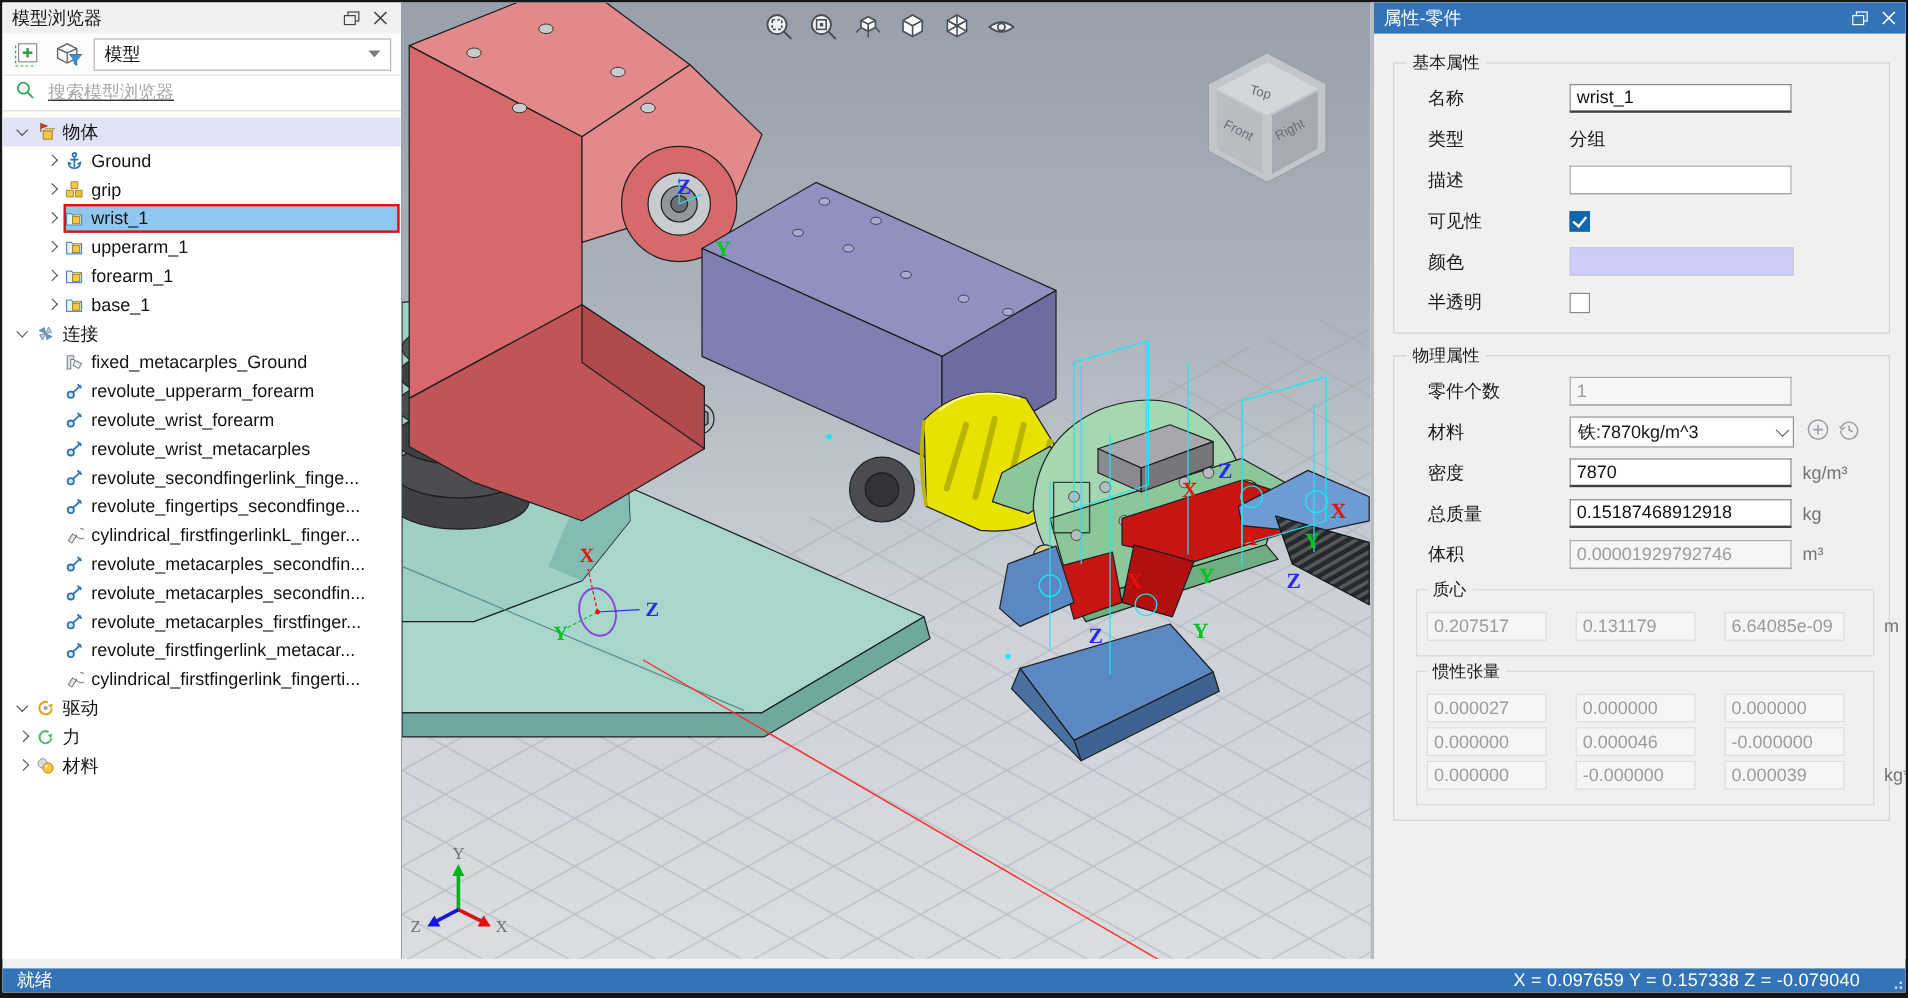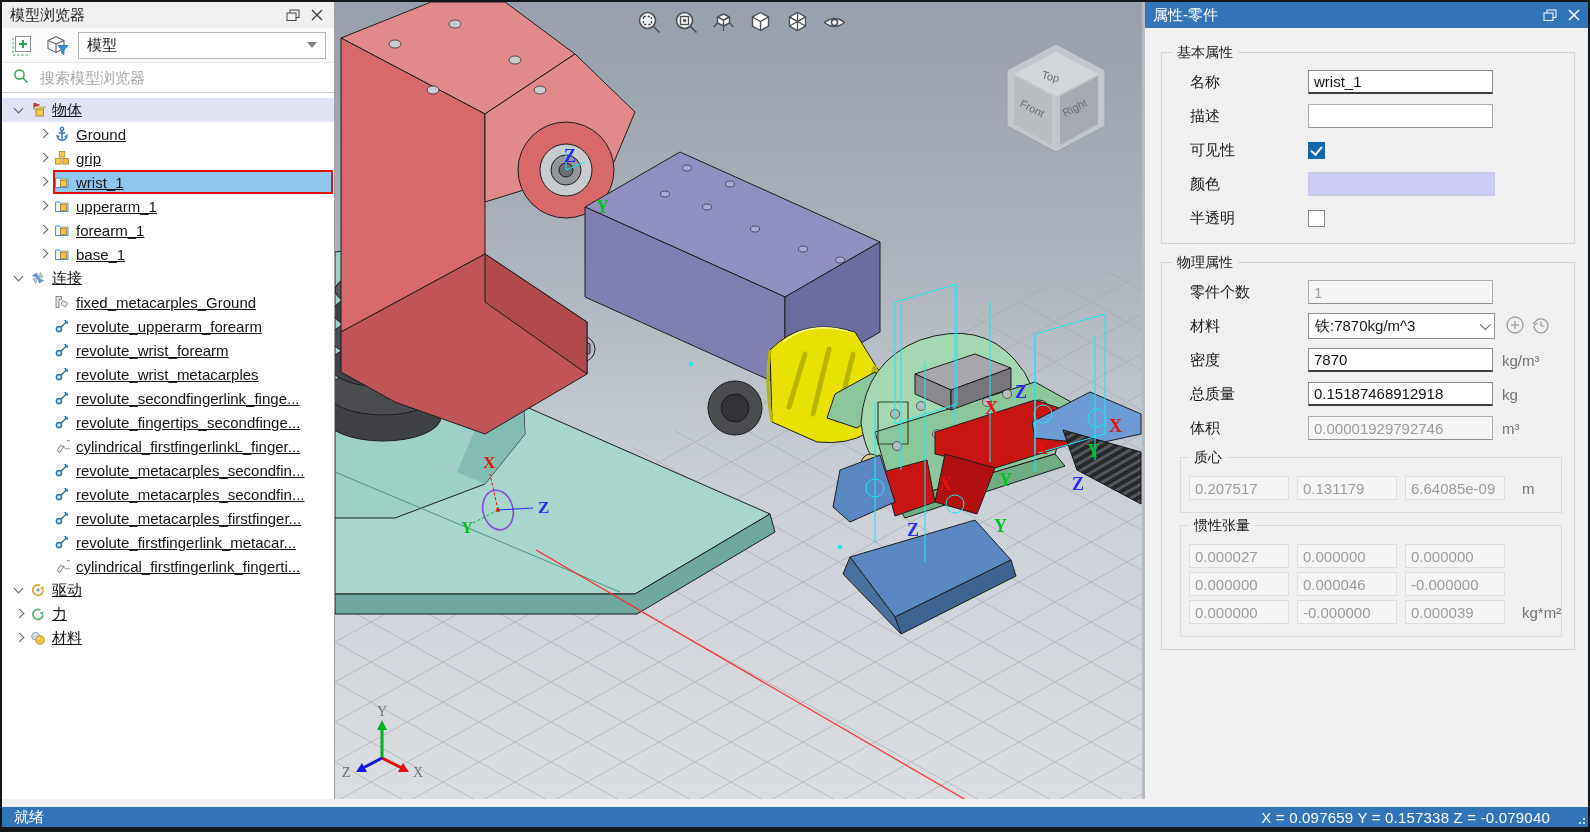--- a/index.html
+++ b/index.html
@@ -12,38 +12,38 @@
   .panel-header{height:26px;display:flex;align-items:center;gap:6px;padding:0 8px;
     font-size:15px;color:#16181a;background:#f0f0f0;flex:none;}
   .panel-header .spacer{flex:1}
   .win-btn{width:18px;height:18px;display:flex;align-items:center;justify-content:center;color:#444;cursor:pointer;}
   .lp-toolbar{height:34px;display:flex;align-items:center;gap:8px;padding:0 8px;background:#fbfbfb;flex:none;}
   .tool-btn{width:26px;height:26px;display:flex;align-items:center;justify-content:center;cursor:pointer;}
   .combo{flex:1;height:25px;border:1px solid #b2b6ba;background:#fff;display:flex;align-items:center;
     padding:0 8px;font-size:15px;color:#16181a;position:relative;}
   .combo .chev{margin-left:auto;width:0;height:0;border-left:5px solid transparent;border-right:5px solid transparent;border-top:6px solid #7a7f85;}
   .lp-search{height:29px;display:flex;align-items:center;gap:8px;padding:0 10px;border-top:1px solid #e4e4e4;
-    border-bottom:1px solid #d4d4d4;background:#fff;flex:none;}
+    border-bottom:1px solid #d4d4d4;background:#fff;flex:none;text-decoration:underline;}
   .lp-search input{border:none;outline:none;flex:1;font-size:15px;color:#333;background:transparent;}
   .lp-search input::placeholder{color:#a8a8a8;}
   .lp-tree{flex:1;overflow:hidden;padding-top:5px;background:#fff;}
   .tree-row{height:24px;display:flex;align-items:center;font-size:15px;color:#141414;position:relative;cursor:default;}
   .tree-row .rowband{position:absolute;top:0;bottom:0;right:0;left:0;}
   .tree-row.lavender .rowband{background:#e2e2f7;}
   .tree-row.selected .rowband{left:51px;background:#8fc7ee;border:2px solid #e3120b;box-sizing:border-box;right:1px;}
   .tree-row>*{position:relative;z-index:1;}
   .expander{width:16px;height:16px;flex:none;position:relative;}
   .tree-row[data-depth="0"] .expander{margin-left:9px;}
   .tree-row[data-depth="1"] .expander{margin-left:33px;}
   .expander.right::after{content:"";position:absolute;left:5px;top:4px;width:6px;height:6px;
     border:solid #5a5f66;border-width:1.5px 1.5px 0 0;transform:rotate(45deg);}
   .expander.down::after{content:"";position:absolute;left:4px;top:3px;width:6px;height:6px;
     border:solid #5a5f66;border-width:0 1.5px 1.5px 0;transform:rotate(45deg);}
   .tree-icon{width:18px;height:16px;flex:none;margin:0 5px 0 2px;display:flex;align-items:center;justify-content:center;}
-  .tree-label{white-space:nowrap;text-decoration:underline;}
+  .tree-label{white-space:nowrap;}
   
   .viewport{position:absolute;left:333px;top:0;width:808px;bottom:28px;overflow:hidden;
     background:linear-gradient(#97a0ab 0%,#aab1ba 30%,#ccd1d8 62%,#dadde1 100%);}
   .vp-toolbar{position:absolute;left:300px;top:6px;display:flex;gap:9px;z-index:3;}
   .vp-tool{width:28px;height:28px;display:flex;align-items:center;justify-content:center;cursor:pointer;}
   .vp-svg{position:absolute;inset:0;}
   
   .right-panel{position:absolute;left:1140px;top:0;width:446px;bottom:28px;background:#f0f0f0;border-left:3px solid #b7bbc0;}
   .rp-title{height:26px;background:#3374b9;color:#fff;display:flex;align-items:center;gap:6px;
     padding:0 8px;font-size:15px;}
@@ -63,21 +63,21 @@
   .checkbox.checked{background:#1266ab;border-color:#1266ab;}
   .checkbox.checked::after{content:"";position:absolute;left:4px;top:1px;width:5px;height:9px;
     border:solid #fff;border-width:0 2px 2px 0;transform:rotate(40deg);}
   .swatch{width:185px;height:22px;border:1px solid #c9c9d6;}
   .mat-select{width:173px;height:24px;border:1px solid #8f9398;background:#fff;display:flex;align-items:center;
     padding:0 6px;cursor:pointer;}
   .mat-select .chev{margin-left:auto;width:7px;height:7px;border:solid #5a5f66;border-width:0 1.5px 1.5px 0;transform:rotate(45deg) translateY(-2px);}
   .mat-icons{display:flex;gap:6px;margin-left:10px;}
   .subgroup{border:1px solid #d9d9d9;position:relative;margin:12px 2px 4px 8px;padding:14px 8px 8px 8px;}
   .subgroup>.gtitle{position:absolute;top:-9px;left:8px;background:#f0f0f0;padding:0 5px;font-size:14px;color:#16181a;}
-  .vec-row{display:flex;align-items:center;gap:8px;margin:4px 0;}
+  .vec-row{display:flex;align-items:center;gap:24px;margin:4px 0;}
   .cell{width:88px;height:20px;border:1px solid #ddd;background:#f5f5f5;color:#9b9b9b;font-size:15px;
     padding:1px 5px;font-family:inherit;}
   
   .status-bar{position:absolute;left:0;right:0;bottom:0;height:20px;background:#3374b9;color:#fff;
     display:flex;align-items:center;padding:0 12px;font-size:15px;}
   .status-bar .spacer{flex:1}
   .coords{margin-right:26px;letter-spacing:.2px;}
   .grip{position:absolute;right:3px;bottom:3px;width:10px;height:10px;}
   .grip i{position:absolute;width:2px;height:2px;background:#cfe0f2;}
 </style>
@@ -730,20 +730,24 @@
 
     <div class="rp-body">
 
       <div class="groupbox">
         <span class="gtitle">基本属性</span>
         <div class="prop-row">
           <span class="plabel">名称</span>
           <input class="tb-input" value="wrist_1" style="">
         </div>
         <div class="prop-row">
+          <span class="plabel">类型</span>
+          <span>分组</span>
+        </div>
+        <div class="prop-row">
           <span class="plabel">描述</span>
           <input class="tb-input plain" value="" style="">
         </div>
         <div class="prop-row">
           <span class="plabel">可见性</span>
           <span class="checkbox checked" id="visible-cb"></span>
         </div>
         <div class="prop-row">
           <span class="plabel">颜色</span>
           <span class="swatch" id="color-swatch" style="background: rgb(204, 204, 246);"></span>

